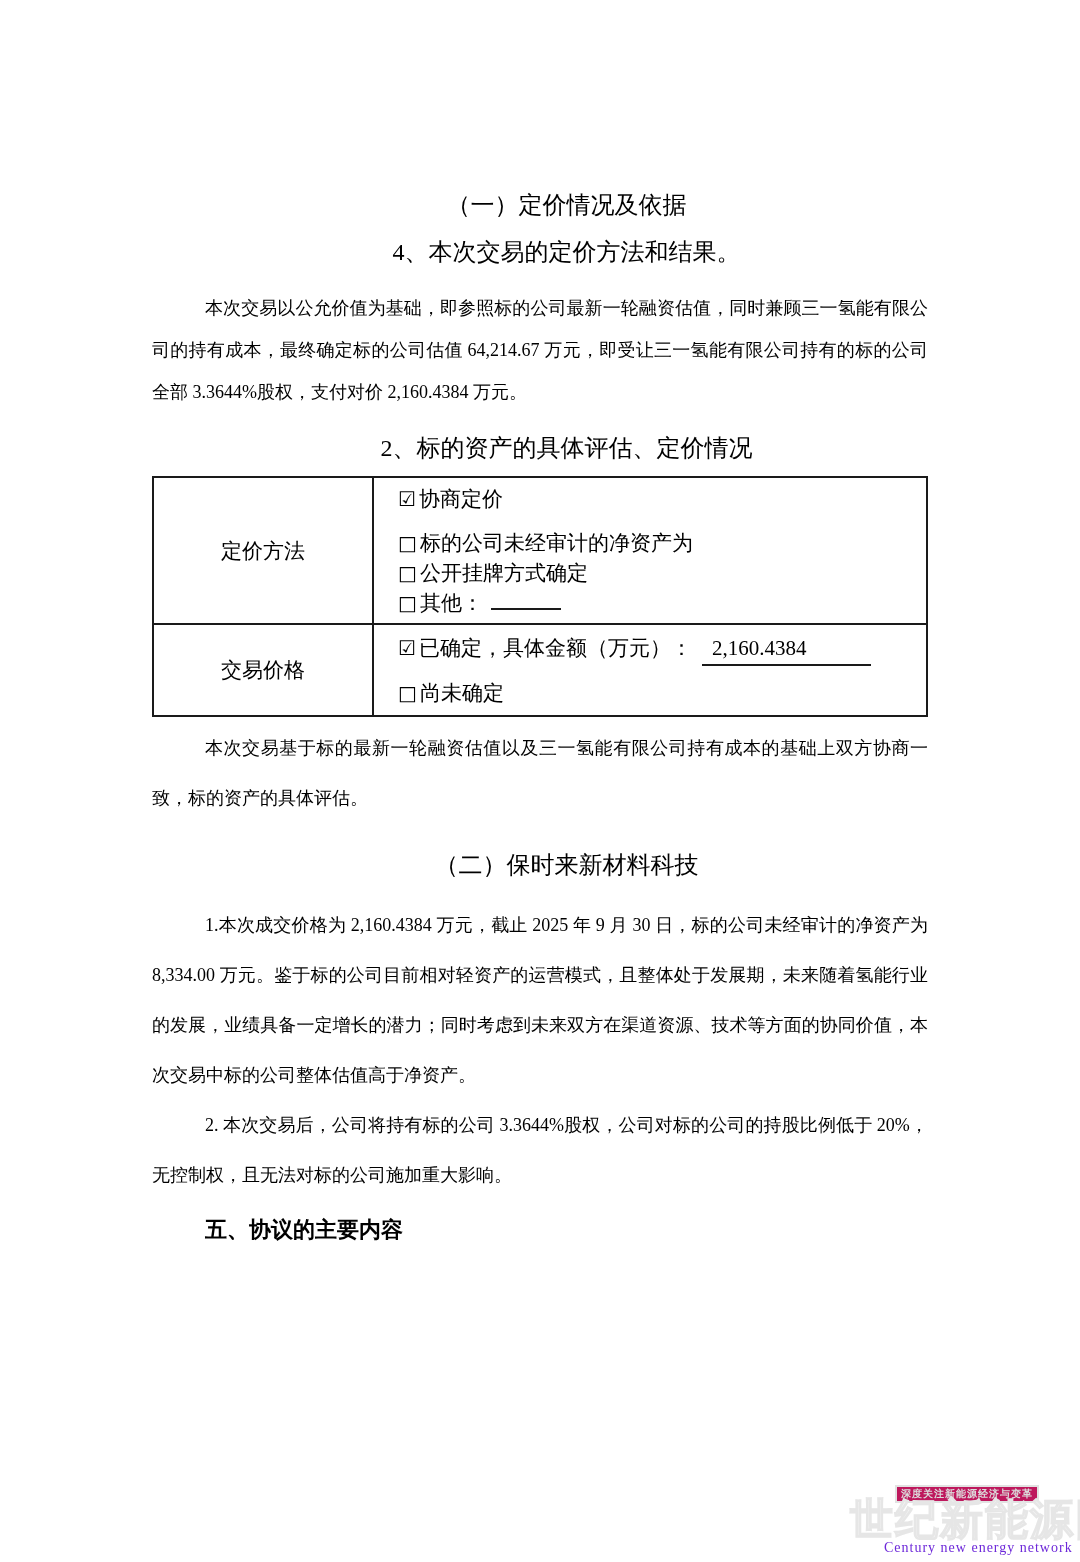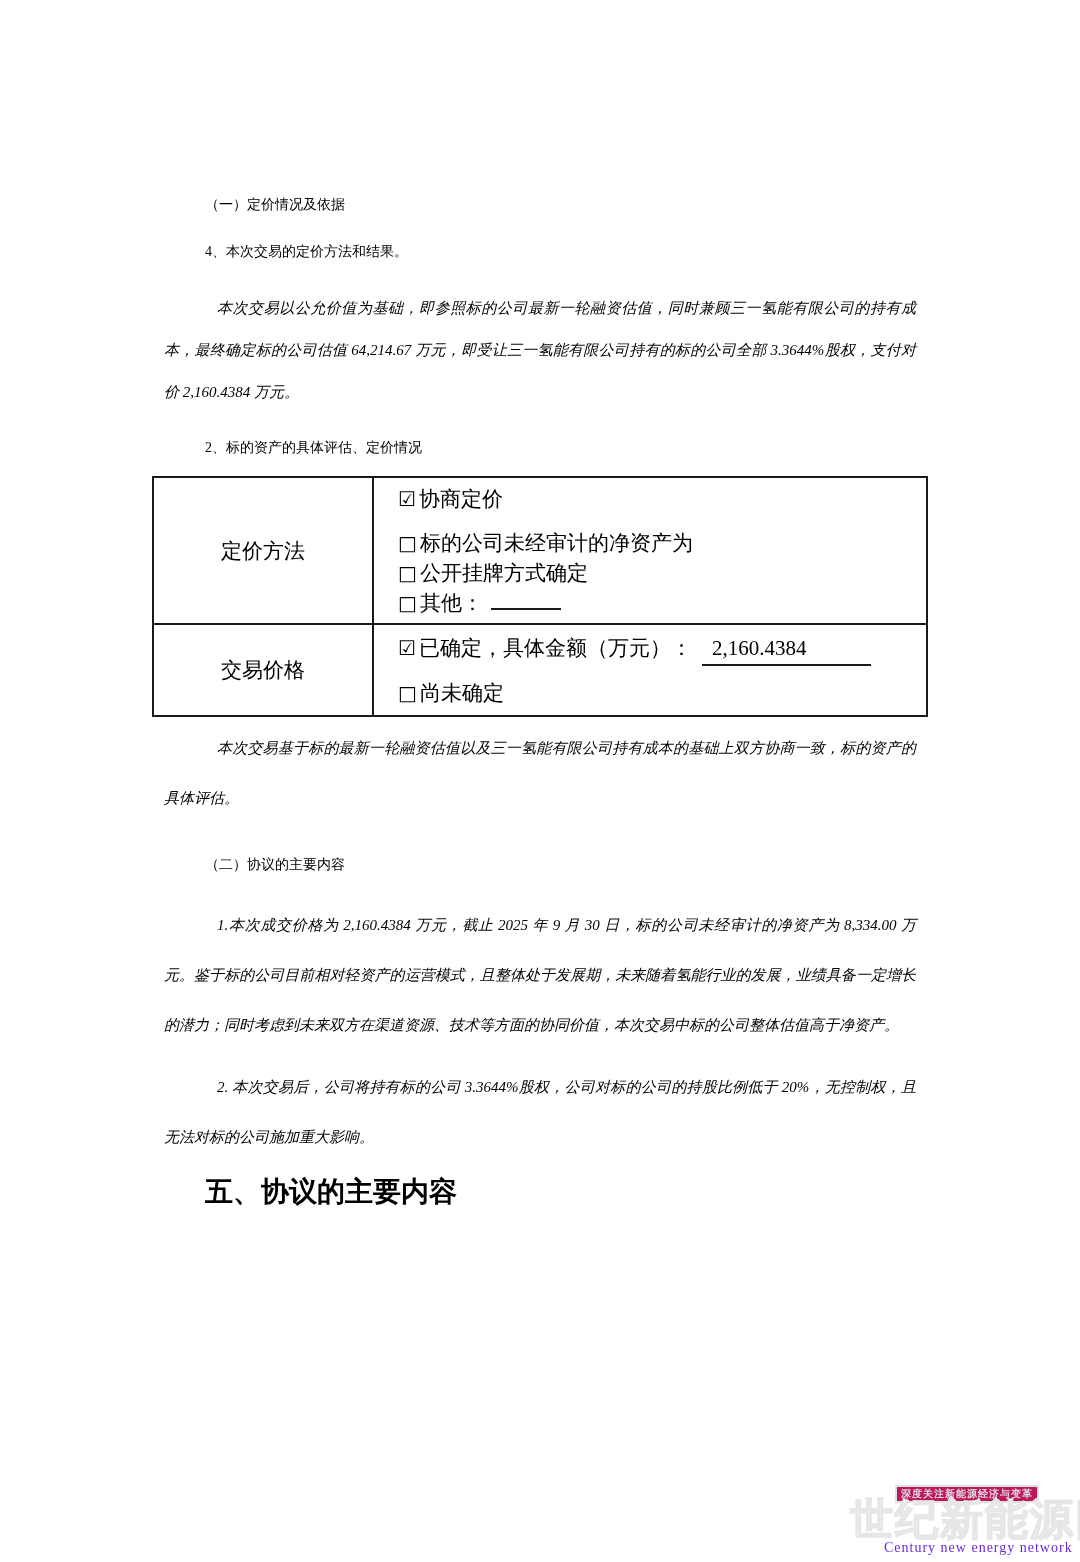--- a/index.html
+++ b/index.html
@@ -14,34 +14,34 @@
     font-family: "Liberation Serif", "DejaVu Serif", serif;
     position: relative;
     overflow: hidden;
   }
   .page {
     box-sizing: border-box;
     width: 1080px;
     padding: 193px 152px 0 152px;
   }
   .h {
-    font-size: 14px;
+    font-size: 24px;
     line-height: 24px;
     padding-left: 53px;
     white-space: nowrap;
+    text-align: center;
   }
   .mt23 { margin-top: 23px; }
   .mt30 { margin-top: 30px; }
   .para {
-    font-size: 15px;
+    font-size: 18px;
     line-height: 50px;
-    margin: 12px;
+    margin: 0;
     text-align: justify;
     text-indent: 53px;
-    font-style: italic;
   }
   .para.tight { line-height: 42px; margin-top: 23px; }
   .para.after-table { margin-top: 6px; }
   .para.mt23 { margin-top: 23px; }
   .para.mt0 { margin-top: 0; }
   table.tbl {
     border-collapse: collapse;
     margin-top: 16px;
     width: 776px;
     table-layout: fixed;
@@ -83,21 +83,21 @@
   }
   .amount-underline {
     display: inline-block;
     border-bottom: 2px solid #1a1a1a;
     padding: 0 65px 1px 10px;
     margin-left: 10px;
   }
   .h5 {
     font-family: "Liberation Sans", "DejaVu Sans", sans-serif;
     font-weight: bold;
-    font-size: 28px;
+    font-size: 22px;
     line-height: 25px;
     padding-left: 53px;
     margin-top: 17px;
     white-space: nowrap;
   }
   
   .wm-slogan {
     position: absolute;
     left: 895px;
     top: 1485px;
@@ -166,21 +166,21 @@
       <td class="val">
         <div class="opt opt-gap2"><span class="cb">☑</span><span>已确定，具体金额（万元）：</span><span class="amount-underline">2,160.4384</span></div>
         <div class="opt"><span class="cb">□</span><span>尚未确定</span></div>
       </td>
     </tr>
   </tbody>
     </table>
 
   <p class="para after-table">本次交易基于标的最新一轮融资估值以及三一氢能有限公司持有成本的基础上双方协商一致，标的资产的具体评估。</p>
 
-  <div class="h mt30">（二）协议的主要内容</div>
+  <div class="h mt30">（二）保时来新材料科技</div>
 
   <p class="para mt23">1.本次成交价格为 2,160.4384 万元，截止 2025 年 9 月 30 日，标的公司未经审计的净资产为 8,334.00 万元。鉴于标的公司目前相对轻资产的运营模式，且整体处于发展期，未来随着氢能行业的发展，业绩具备一定增长的潜力；同时考虑到未来双方在渠道资源、技术等方面的协同价值，本次交易中标的公司整体估值高于净资产。</p>
 
   <p class="para mt0">2. 本次交易后，公司将持有标的公司 3.3644%股权，公司对标的公司的持股比例低于 20%，无控制权，且无法对标的公司施加重大影响。</p>
 
   <div class="h5">五、协议的主要内容</div>
 
 </div>
 
 <div class="wm-slogan">深度关注新能源经济与变革</div>

